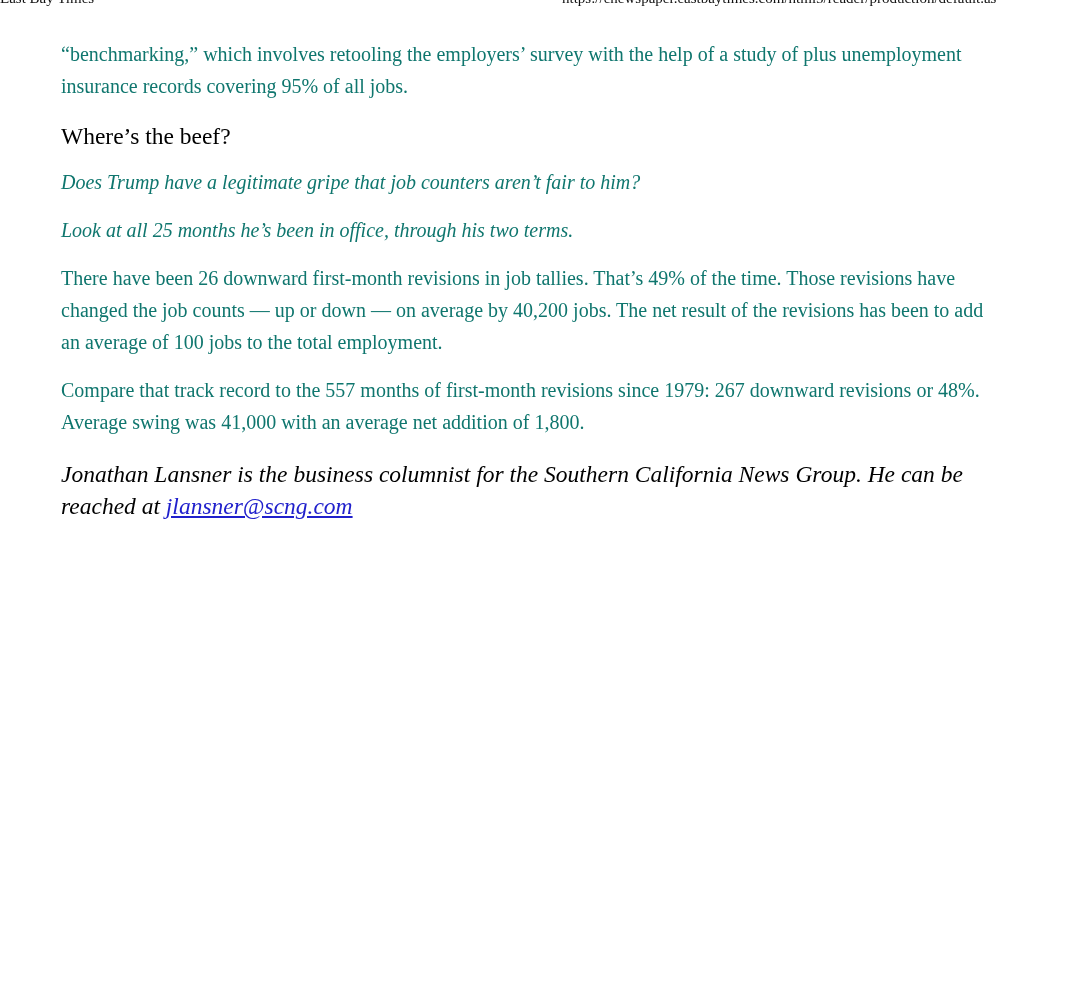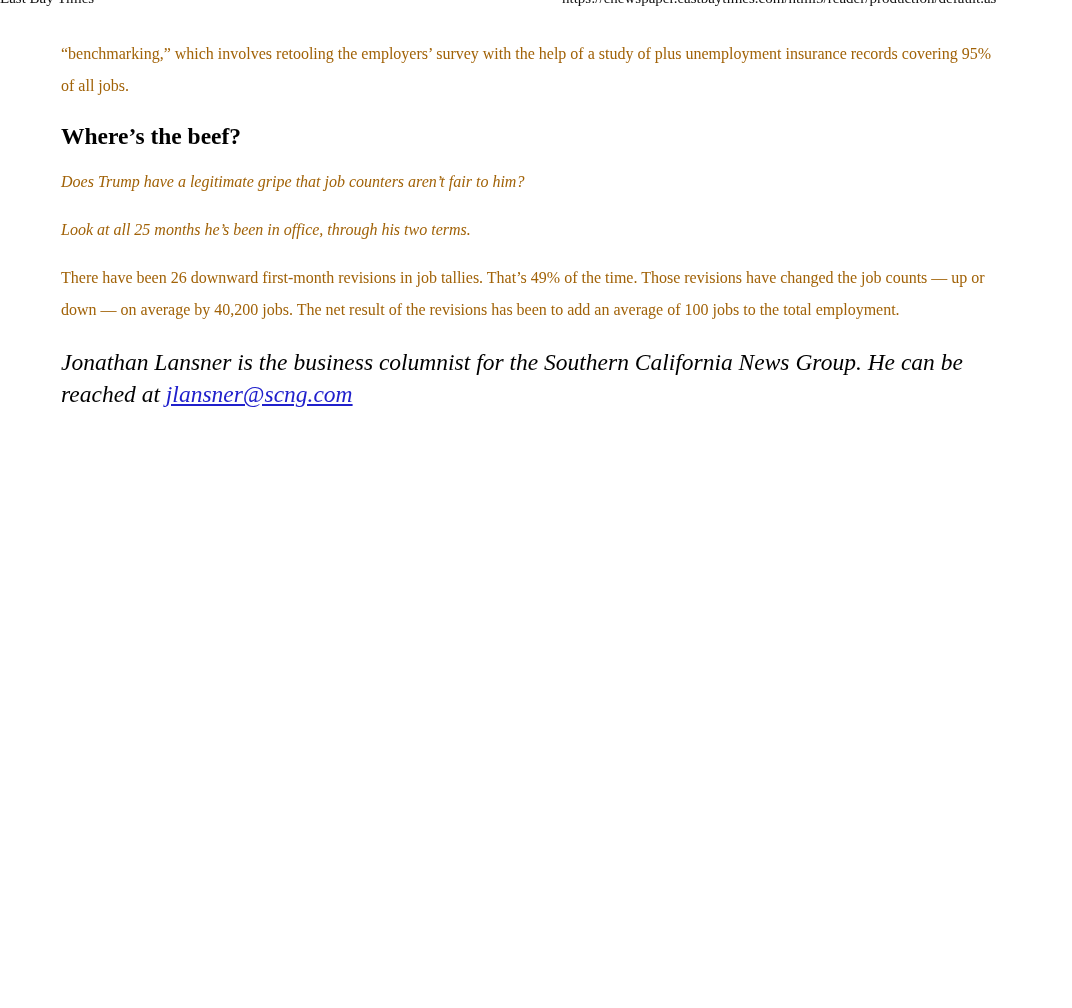--- a/index.html
+++ b/index.html
@@ -45,30 +45,30 @@
     white-space: nowrap;
   }
   .content {
     position: absolute;
     top: 38px;
     left: 61px;
     width: 945px;
   }
   p.para {
     margin: 0 0 16px 0;
-    font-size: 16px;
+    font-size: 20px;
     line-height: 32px;
     text-align: left;
-    color: #a16207;
+    color: #0f766e;
   }
   h2.subhead {
     margin: 18px 0 14px 0;
     font-size: 23.5px;
     line-height: 32px;
-    font-weight: bold;
+    font-weight: normal;
     color: #000000;
   }
   p.signoff {
     margin: 20px 0 16px 0;
     font-size: 23.5px;
     line-height: 32px;
     font-style: italic;
     color: #000000;
   }
   p.signoff a {
@@ -93,17 +93,18 @@
 
   <div class="content">
 
     <p class="para">“benchmarking,” which involves retooling the employers’ survey with the help of a study of plus unemployment insurance records covering 95% of all jobs.</p>
 
     <h2 class="subhead">Where’s the beef?</h2>
 
     <p class="para tight">Does Trump have a legitimate gripe that job counters aren’t fair to him?</p>
     <p class="para tight">Look at all 25 months he’s been in office, through his two terms.</p>
     <p class="para">There have been 26 downward first-month revisions in job tallies. That’s 49% of the time. Those revisions have changed the job counts — up or down — on average by 40,200 jobs. The net result of the revisions has been to add an average of 100 jobs to the total employment.</p>
+    <p class="para">Compare that track record to the 557 months of first-month revisions since 1979: 267 downward revisions or 48%. Average swing was 41,000 with an average net addition of 1,800.</p>
 
     <p class="signoff"><span>Jonathan Lansner is the business columnist for the Southern California News Group. He can be reached at </span><a href="#">jlansner@scng.com</a></p>
 
   </div>
 </div>
 
 </body></html>

